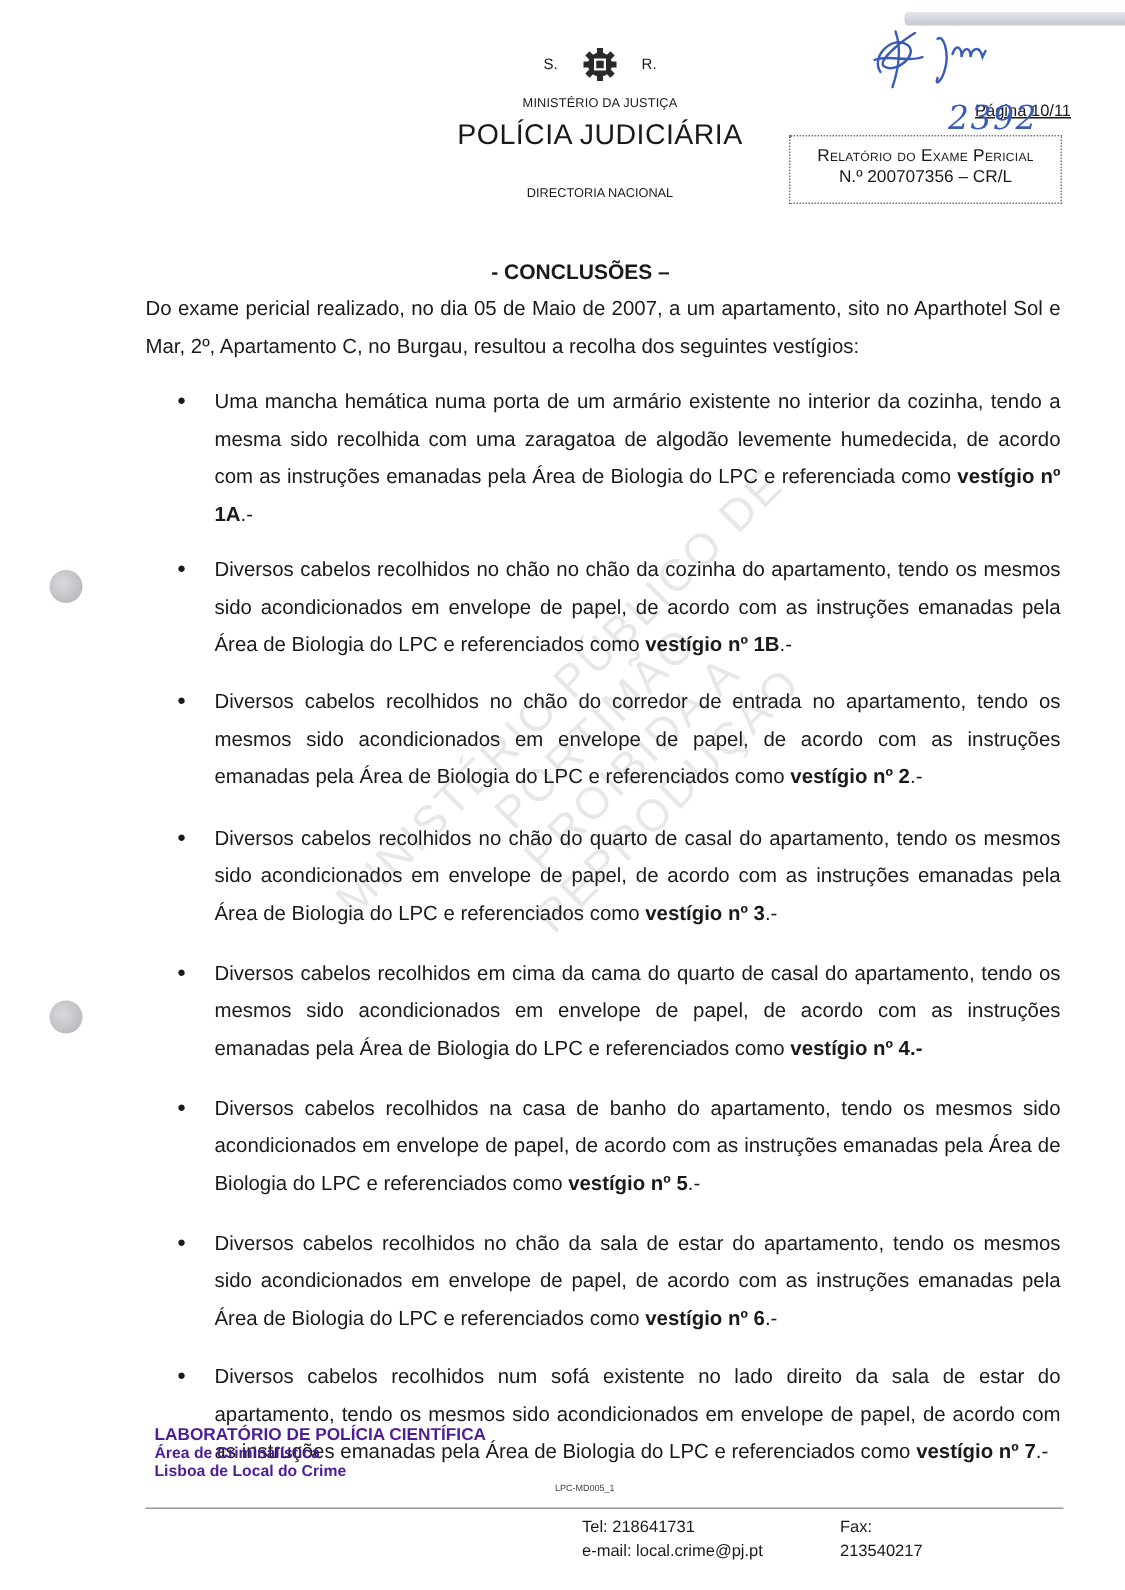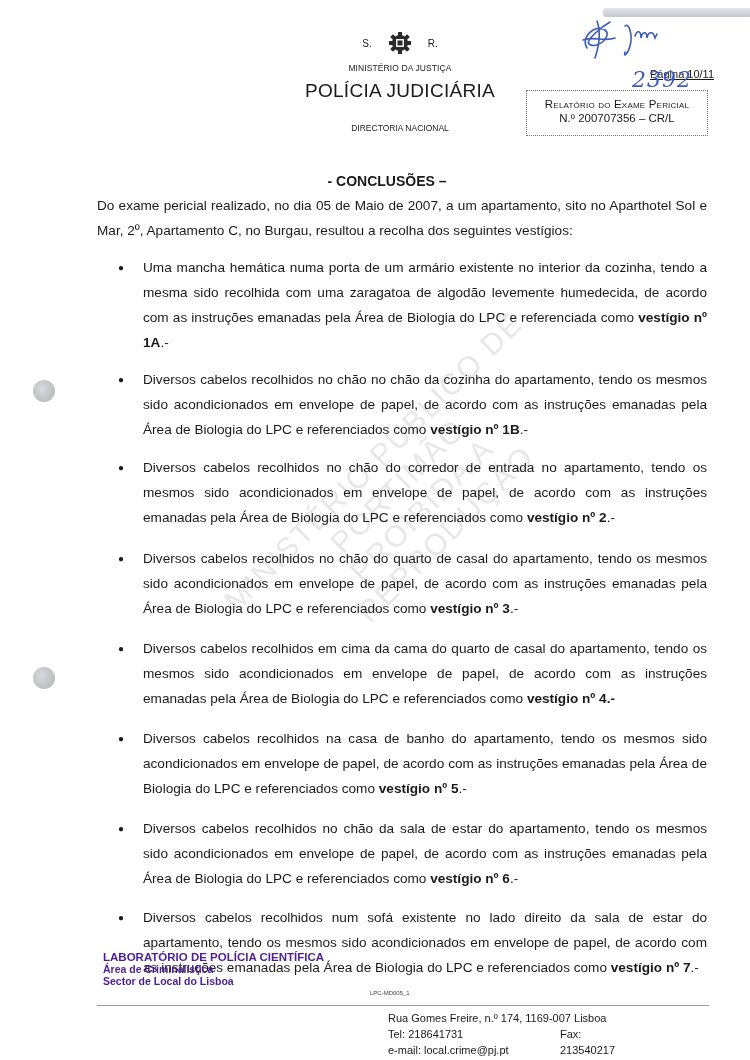--- a/index.html
+++ b/index.html
@@ -138,23 +138,22 @@
     <span>Diversos cabelos recolhidos num sofá existente no lado direito da sala de estar do apartamento, tendo os mesmos sido acondicionados em envelope de papel, de acordo com as instruções emanadas pela Área de Biologia do LPC e referenciados como </span><b>vestígio nº 7</b><span>.-</span>
   </div>
 </div>
 
 <div class="form-code">LPC-MD005_1</div>
 <div class="footer-rule"></div>
 
 <div class="footer-left">
   <div class="l1">LABORATÓRIO DE POLÍCIA CIENTÍFICA</div>
   <div class="l2">Área de Criminalística</div>
-  <div class="l3">Sector de Local do Lisboa</div>
+  <div class="l3">Lisboa de Local do Crime</div>
 </div>
 
 <div class="footer-right">
-  <div>Rua Gomes Freire, n.º 174, 1169-007 Lisboa</div>
   <div style="position:relative">
     <span>Tel: 218641731</span>
     <span class="fax">Fax: 213540217</span>
   </div>
   <div>e-mail: local.crime@pj.pt</div>
 </div>
 
 </body></html>

